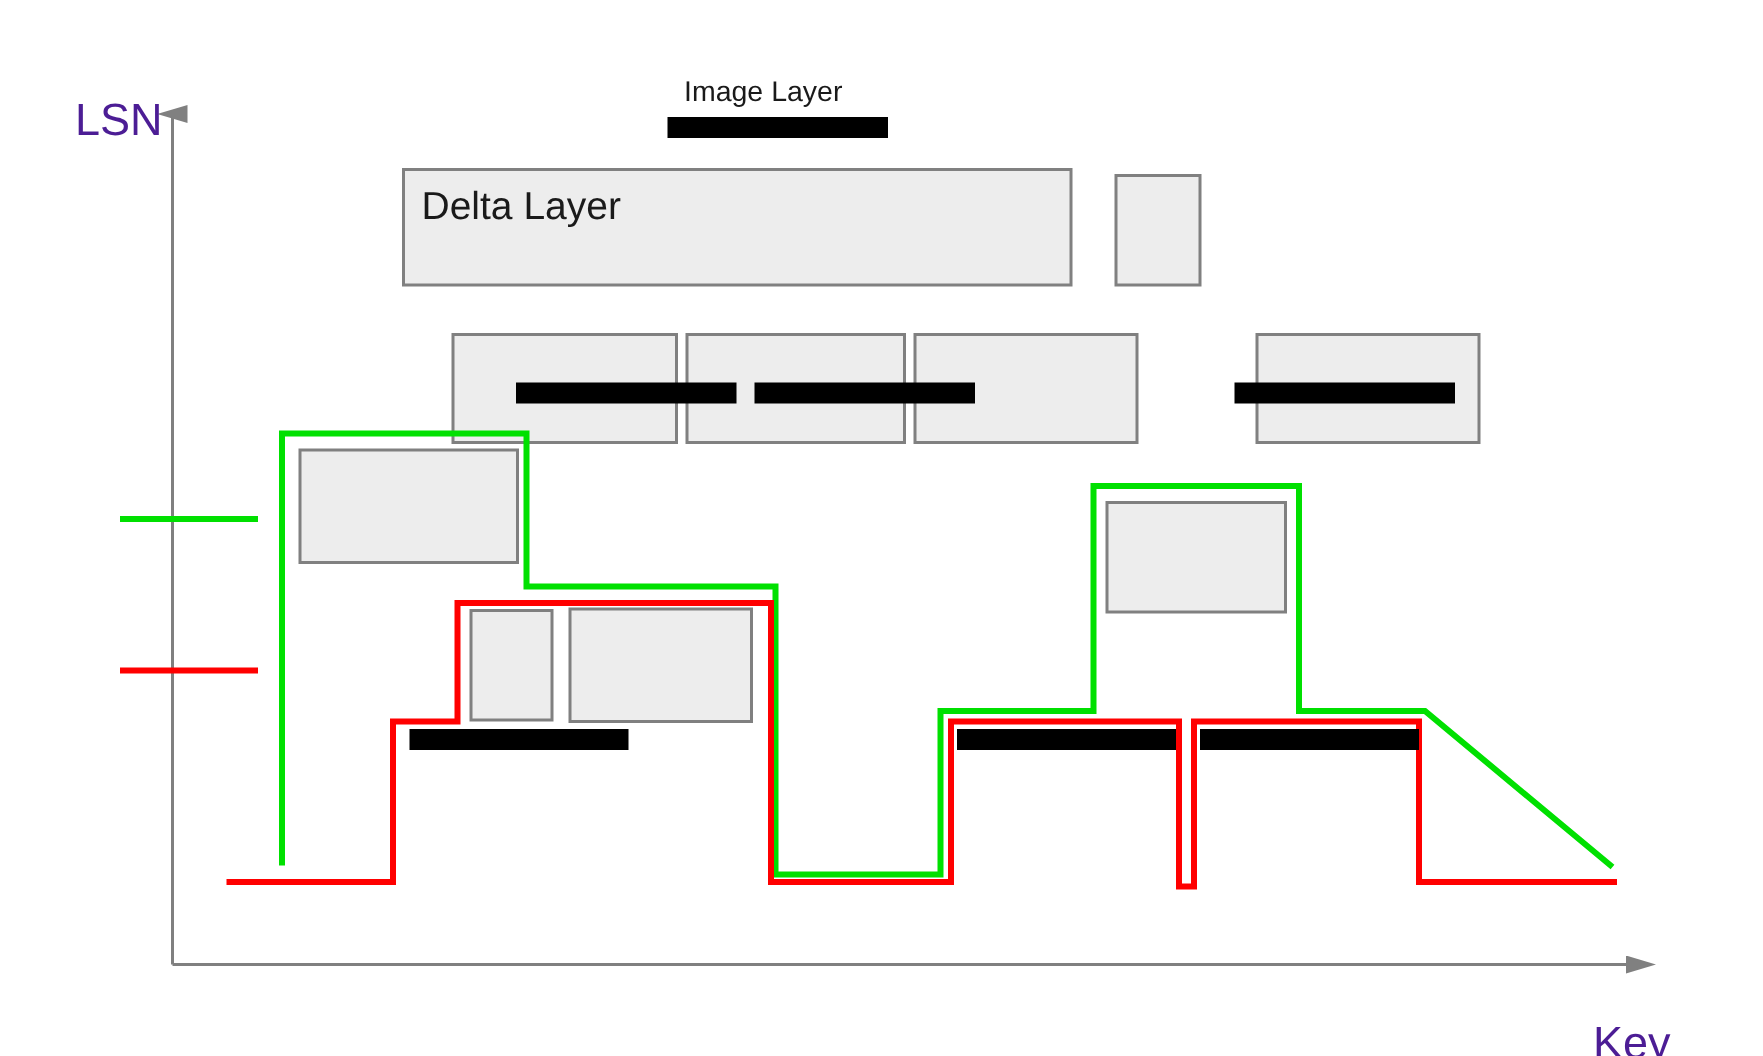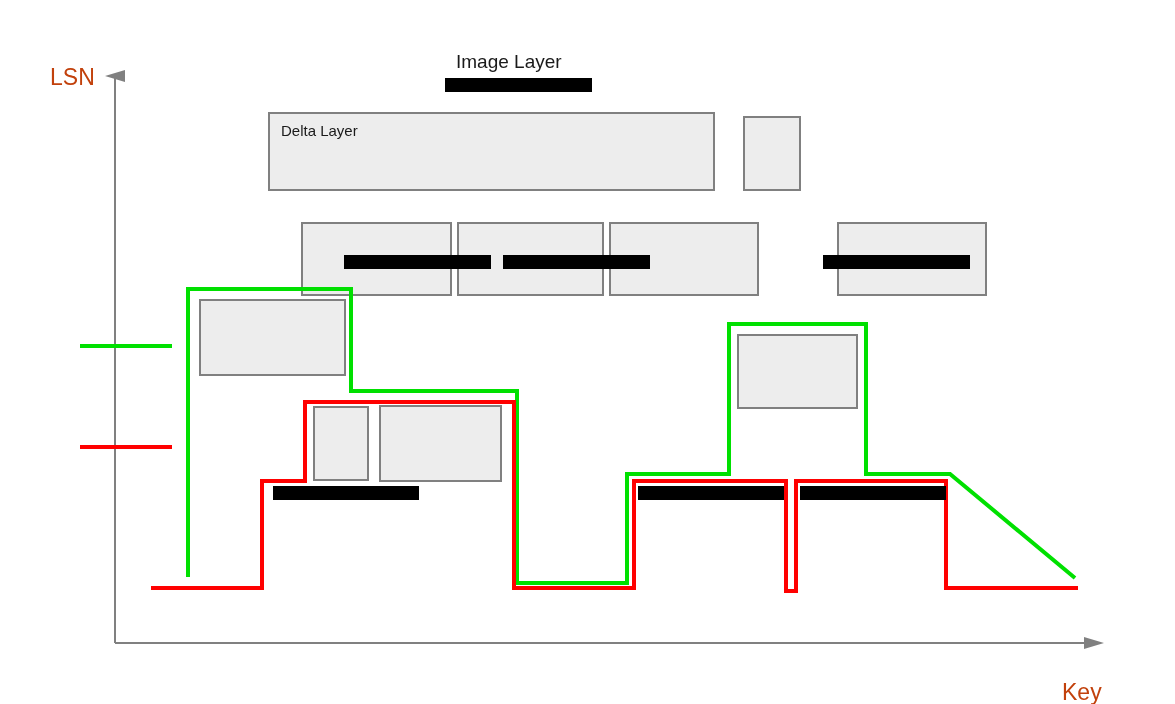--- a/index.html
+++ b/index.html
@@ -20,30 +20,30 @@
   #diagram-svg {
     position: absolute;
     left: 0;
     top: 0;
     width: 1175px;
     height: 704px;
   }
   .axis-label {
     position: absolute;
     font-family: "Liberation Sans", sans-serif;
-    font-size: 23px;
-    color: #c2410c;
+    font-size: 30px;
+    color: #4c1d95;
     white-space: nowrap;
   }
   #label-lsn { left: 50px; top: 64px; }
   #label-key { left: 1062px; top: 679px; }
   .box-label {
     position: absolute;
     font-family: "Liberation Sans", sans-serif;
-    font-size: 15px;
+    font-size: 26px;
     color: #1a1a1a;
     white-space: nowrap;
   }
   #label-image-layer { left: 456px; top: 51px; font-size: 19px; }
   #label-delta-layer { left: 281px; top: 122px; }
 </style>
 </head>
 <body>
 
 <div id="canvas">

